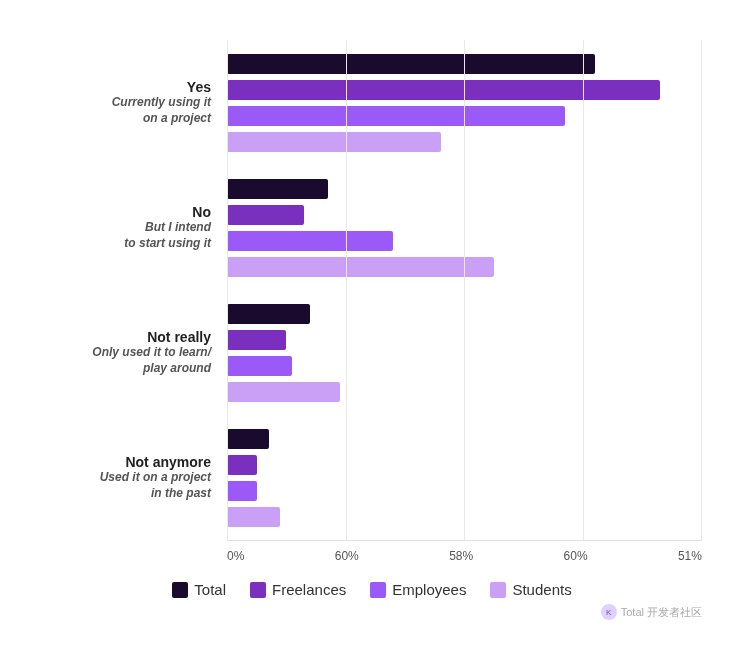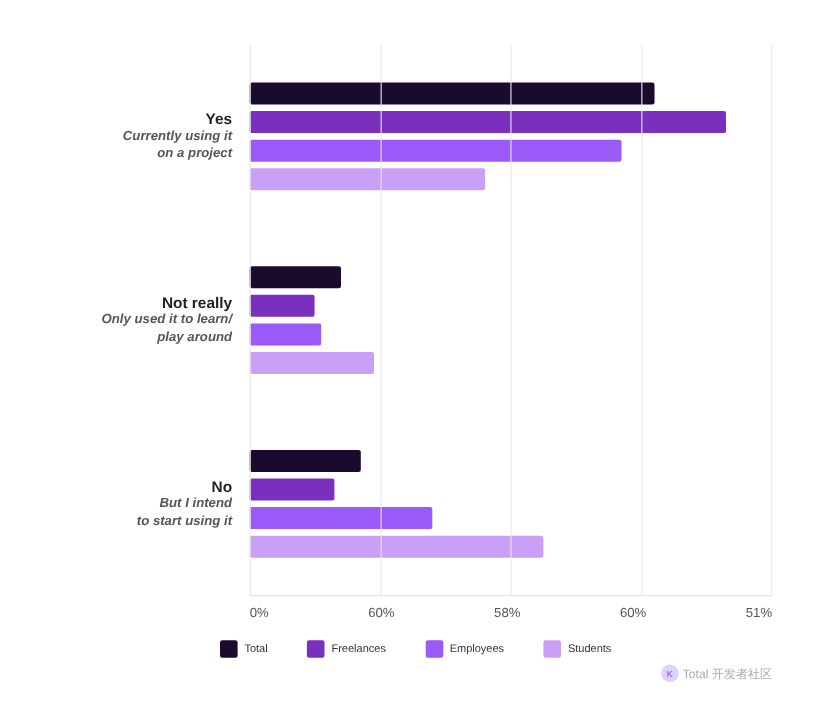--- a/index.html
+++ b/index.html
@@ -89,23 +89,22 @@
       display: flex;
       justify-content: center;
       gap: 24px;
       margin-top: 18px;
       align-items: center;
     }
     .legend-item {
       display: flex;
       align-items: center;
       gap: 6px;
-      font-size: 10px;
+      font-size: 15px;
       color: #333;
-      margin-left: 12px;
     }
     .legend-swatch {
       width: 16px;
       height: 16px;
       border-radius: 2px;
     }
     
     .watermark {
       text-align: right;
       font-size: 11px;
@@ -188,55 +187,75 @@
             <div class="bar-row">
               <div class="bar" style="width: 71.25%; background-color: rgb(155, 89, 247);"></div>
             </div>
             <div class="bar-row">
               <div class="bar" style="width: 45%; background-color: rgb(201, 160, 245);"></div>
             </div>
           </div>
         </div>
         <div class="group">
           <div class="group-label">
+            <span class="label-title">No</span>
+            <span class="label-sub">But I intend<br>to start using it</span>
+          </div>
+          <div class="bars-area">
+            <div class="bar-row">
+              <div class="bar" style="width: 21.25%; background-color: rgb(26, 10, 46);"></div>
+            </div>
+            <div class="bar-row">
+              <div class="bar" style="width: 16.25%; background-color: rgb(123, 47, 190);"></div>
+            </div>
+            <div class="bar-row">
+              <div class="bar" style="width: 35%; background-color: rgb(155, 89, 247);"></div>
+            </div>
+            <div class="bar-row">
+              <div class="bar" style="width: 56.25%; background-color: rgb(201, 160, 245);"></div>
+            </div>
+          </div>
+        </div>
+        <div class="group">
+          <div class="group-label">
             <span class="label-title">Not really</span>
             <span class="label-sub">Only used it to learn/<br>play around</span>
           </div>
           <div class="bars-area">
             <div class="bar-row">
               <div class="bar" style="width: 17.5%; background-color: rgb(26, 10, 46);"></div>
             </div>
             <div class="bar-row">
               <div class="bar" style="width: 12.5%; background-color: rgb(123, 47, 190);"></div>
             </div>
             <div class="bar-row">
               <div class="bar" style="width: 13.75%; background-color: rgb(155, 89, 247);"></div>
             </div>
             <div class="bar-row">
               <div class="bar" style="width: 23.75%; background-color: rgb(201, 160, 245);"></div>
             </div>
           </div>
         </div>
         <div class="group">
           <div class="group-label">
-            <span class="label-title">No</span>
-            <span class="label-sub">But I intend<br>to start using it</span>
-          </div>
-          <div class="bars-area">
-            <div class="bar-row">
-              <div class="bar" style="width: 21.25%; background-color: rgb(26, 10, 46);"></div>
-            </div>
-            <div class="bar-row">
-              <div class="bar" style="width: 16.25%; background-color: rgb(123, 47, 190);"></div>
-            </div>
-            <div class="bar-row">
-              <div class="bar" style="width: 35%; background-color: rgb(155, 89, 247);"></div>
-            </div>
-            <div class="bar-row">
-              <div class="bar" style="width: 56.25%; background-color: rgb(201, 160, 245);"></div>
+            <span class="label-title">Not anymore</span>
+            <span class="label-sub">Used it on a project<br>in the past</span>
+          </div>
+          <div class="bars-area">
+            <div class="bar-row">
+              <div class="bar" style="width: 8.75%; background-color: rgb(26, 10, 46);"></div>
+            </div>
+            <div class="bar-row">
+              <div class="bar" style="width: 6.25%; background-color: rgb(123, 47, 190);"></div>
+            </div>
+            <div class="bar-row">
+              <div class="bar" style="width: 6.25%; background-color: rgb(155, 89, 247);"></div>
+            </div>
+            <div class="bar-row">
+              <div class="bar" style="width: 11.25%; background-color: rgb(201, 160, 245);"></div>
             </div>
           </div>
         </div>
       </div>
   </div>
   <div class="x-axis-container">
     <div class="x-axis-labels">
     <span class="x-label">0%</span>
         <span class="x-label">60%</span>
         <span class="x-label">58%</span>

